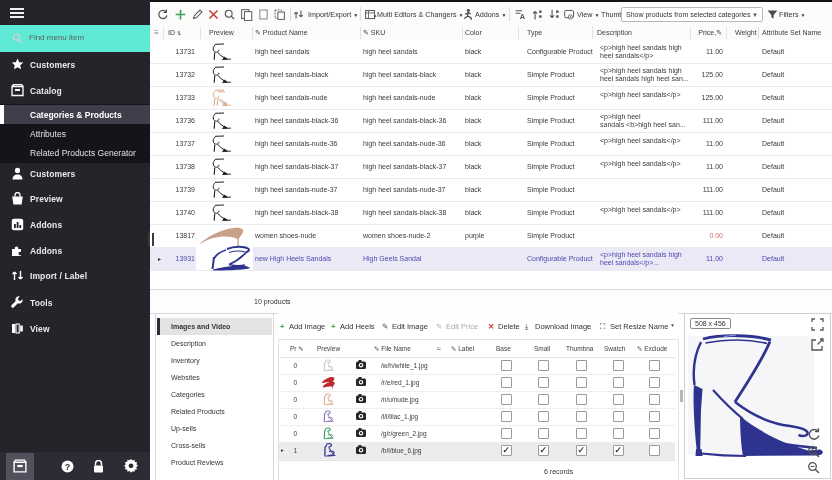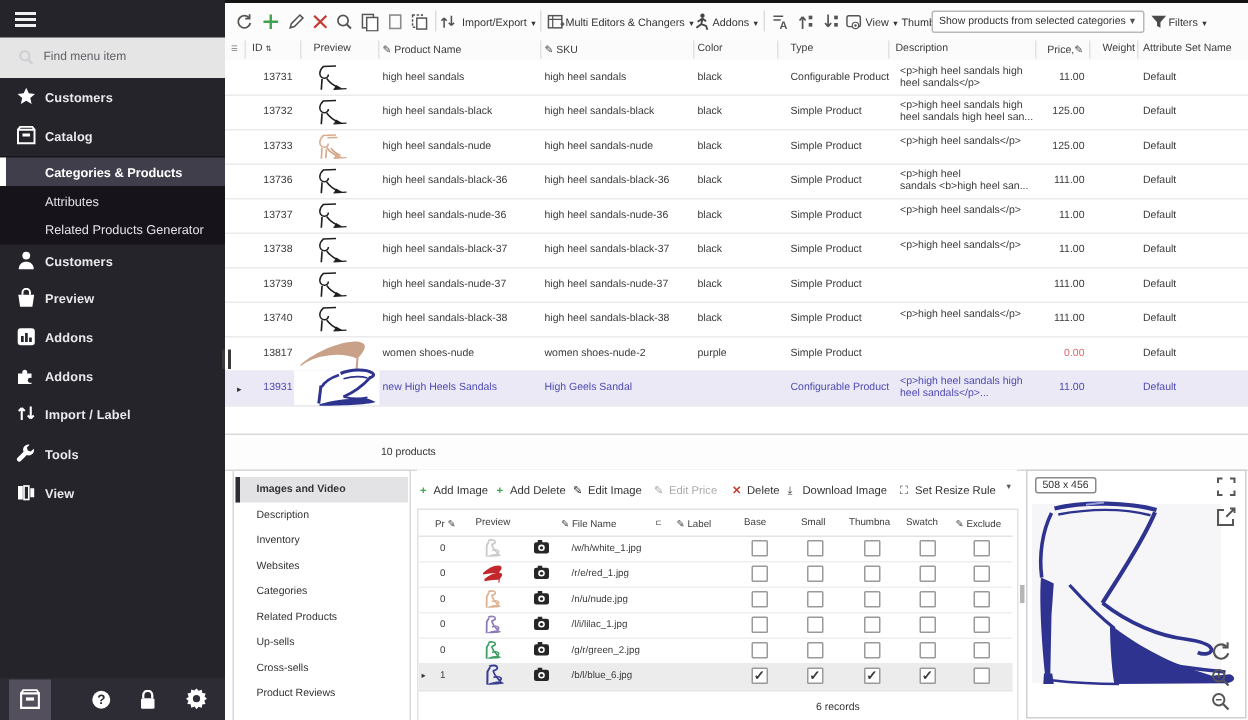--- a/index.html
+++ b/index.html
@@ -3,21 +3,21 @@
 <style>
 html,body{margin:0;padding:0;}
 body{font-family:"Liberation Sans",sans-serif;}
 #app{position:relative;width:832px;height:480px;background:#fff;overflow:hidden;}
 .abs{position:absolute;}
 #topline{left:0;top:0;width:832px;height:2px;background:#141414;}
 
 #sidebar{left:0;top:0;width:150px;height:480px;background:#26242b;color:#e9e9ec;}
 #burger{left:10px;top:8px;width:14px;height:10px;}
 #burger div{height:2px;background:#f0f0f0;margin-bottom:2px;}
-#search{left:0;top:25px;width:150px;height:27px;background:#e5e5e5;}
+#search{left:0;top:25px;width:150px;height:27px;background:#5eead4;}
 #search .ph{position:absolute;left:29px;top:8px;font-size:8px;color:#615f67;}
 #menu .it{position:absolute;left:0;width:150px;height:20px;}
 #menu .it .txt{position:absolute;left:30px;top:4px;font-size:8.5px;font-weight:600;letter-spacing:.1px;}
 #menu .it .ic{position:absolute;left:11px;top:2px;width:13px;height:13px;}
 #submenu{left:0;top:104px;width:150px;height:59px;background:#16141a;}
 #subsel{left:0;top:105px;width:150px;height:19px;background:#413e4b;}
 #subsel .bar{position:absolute;left:0;top:0;width:4px;height:19px;background:#fff;}
 .subtxt{position:absolute;left:30px;font-size:8.5px;font-weight:400;color:#e4e2e8;}
 #sidefoot{left:0;top:452px;width:150px;height:28px;background:#2d2b33;}
 #sidefoot .selbox{position:absolute;left:6px;top:1px;width:28px;height:27px;background:#544f5c;}
@@ -477,31 +477,31 @@
         <span>Cross-sells</span>
       </div>
     <div class="tab" style="top:140px">
         <span>Product Reviews</span>
       </div>
   </div>
   <div id="subtool" class="abs">
     <span class="btxt" style="left:2px;color:#3aa94a;font-weight:bold">+</span>
       <span class="btxt" style="left:11px">Add Image</span>
     <span class="btxt" style="left:53px;color:#3aa94a;font-weight:bold">+</span>
-      <span class="btxt" style="left:62px">Add Delete</span>
+      <span class="btxt" style="left:62px">Add Heels</span>
     <span class="btxt" style="left:104px">✎</span>
       <span class="btxt" style="left:114px">Edit Image</span>
     <span class="btxt" style="left:158px;color:#aaa">✎</span>
       <span class="btxt" style="left:168px;color:#aaa">Edit Price</span>
     <span class="btxt" style="left:210px;color:#c23b31;font-weight:bold">✕</span>
       <span class="btxt" style="left:220px">Delete</span>
     <span class="btxt" style="left:247px">⤓</span>
       <span class="btxt" style="left:257px">Download Image</span>
     <span class="btxt" style="left:322px">⛶</span>
-      <span class="btxt" style="left:332px">Set Resize Rule</span>
+      <span class="btxt" style="left:332px">Set Resize Name</span>
     <span class="btxt" style="left:392px;font-size:5px;color:#555">▼</span>
   </div>
   <svg width="0" height="0" style="position:absolute">
     <defs>
       <g id="cam">
           <rect x="0" y="1.5" width="10" height="7.5" rx="1.5" fill="#262626"></rect>
           <rect x="2.5" y="0" width="3" height="2" fill="#262626"></rect>
           <circle cx="5" cy="5.2" r="2.2" fill="#fff"></circle>
           <circle cx="5" cy="5.2" r="1.1" fill="#262626"></circle>
         </g>

